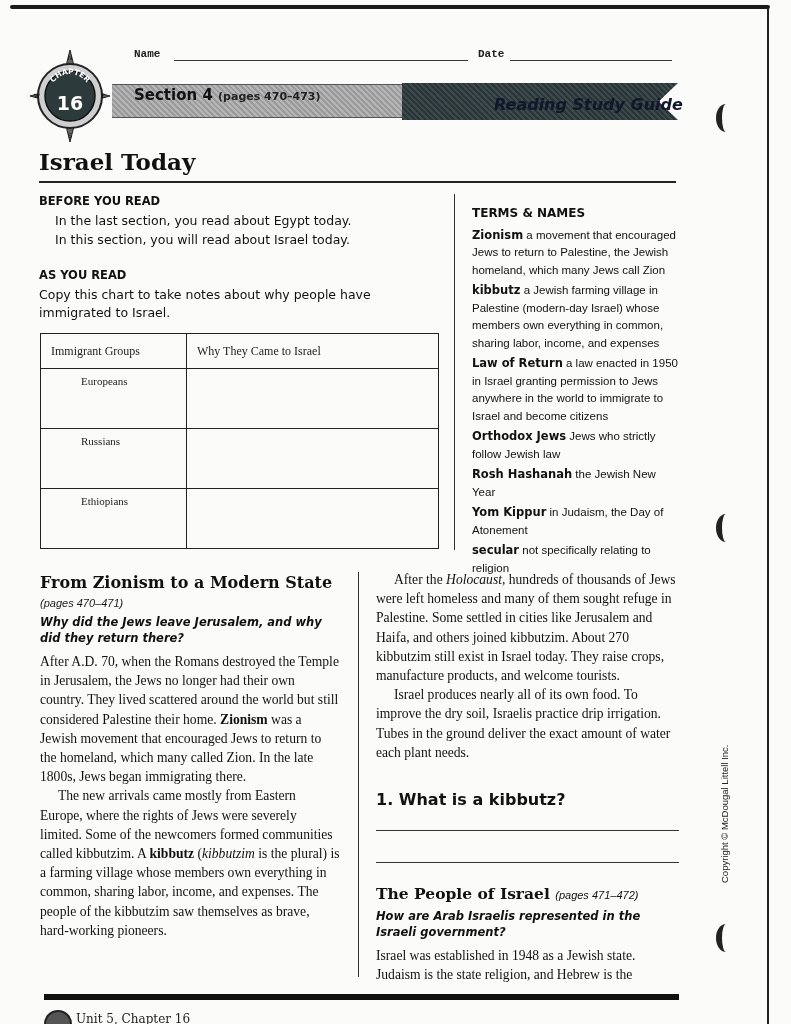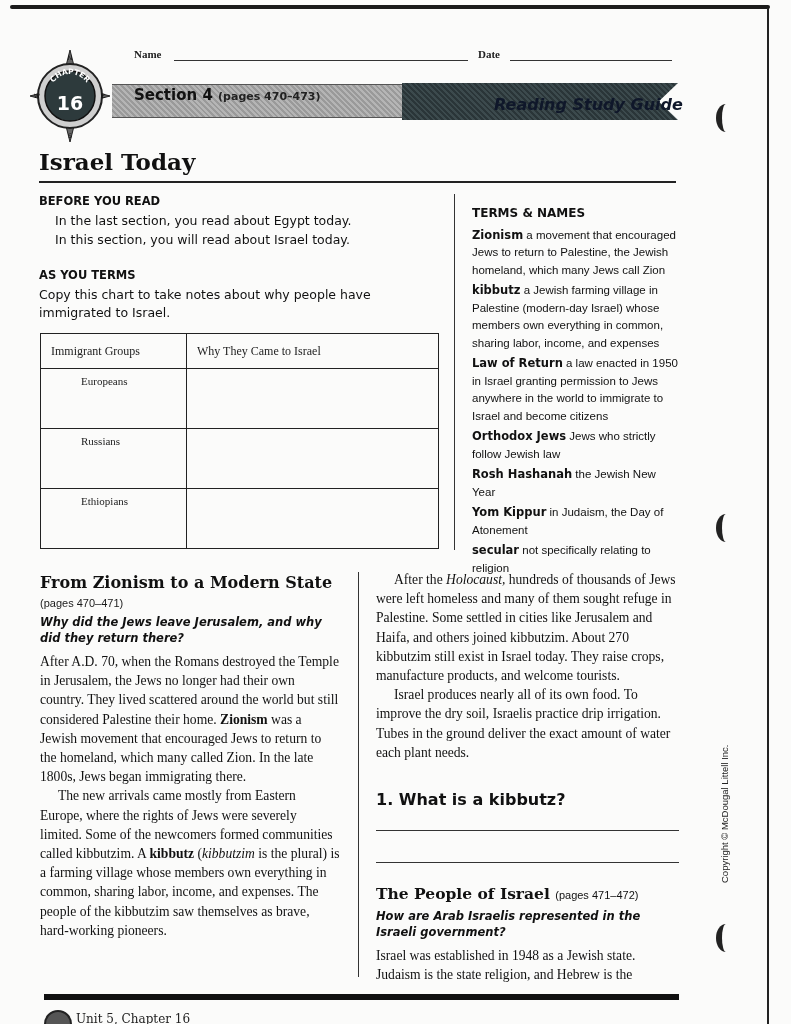--- a/index.html
+++ b/index.html
@@ -8,21 +8,21 @@
       background: #fbfbfa; color: #1a1a1a;
       font-family: "DejaVu Sans", sans-serif;
     }
     .abs { position: absolute; }
     
     .top-rule { left: 10px; top: 5px; width: 760px; height: 4px; background: #1b1b1b; border-radius: 2px; }
     .right-rule { left: 767px; top: 8px; width: 2px; height: 1016px; background: #222; }
     .binder { width: 14px; height: 28px; border-left: 6px solid #222; border-radius: 50%; }
 
     
-    .hdr-label { font-family: Liberation Serif, serif; font-size: 11px; font-weight: bold; color: #222; }
+    .hdr-label { font-family: Liberation Mono, monospace; font-size: 11px; font-weight: bold; color: #222; }
     .hdr-line { height: 1px; background: #333; }
     .banner {
       left: 112px; top: 84px; width: 290px; height: 32px;
       background: repeating-linear-gradient(45deg, #9a9a9a 0 2px, #b5b5b5 2px 4px);
       border-top: 1px solid #555; border-bottom: 1px solid #555;
     }
     .banner-text { left: 134px; top: 86px; font-size: 15px; font-weight: bold; color: #111; white-space: nowrap; }
     .banner-text .pages { font-size: 11px; font-weight: bold; color: #222; }
     .banner-dark {
       left: 402px; top: 83px; width: 276px; height: 37px;
@@ -51,21 +51,21 @@
     
     .vdiv { left: 454px; top: 194px; width: 1px; height: 356px; background: #333; }
     .terms { left: 472px; top: 193px; width: 210px; font-family: "Liberation Sans", sans-serif; font-size: 11.5px; line-height: 17.5px; color: #111; }
     .terms .t-h { font-weight: bold; font-size: 12px; margin-bottom: 4px; font-family: "DejaVu Sans", sans-serif; margin-top: 12px; }
     .terms .term { margin-bottom: 3px; }
     .terms .term b { font-family: "DejaVu Sans", sans-serif; font-size: 11.5px; }
 
     
     .col { font-family: "Liberation Serif", serif; font-size: 13.6px; line-height: 19.2px; color: #111; }
     .h2 { font-family: "DejaVu Serif", serif; font-weight: bold; font-size: 15.5px; color: #111; white-space: nowrap; }
-    .pg { font-family: "Liberation Sans", sans-serif; font-size: 11px; font-weight: normal; }
+    .pg { font-family: "Liberation Sans", sans-serif; font-size: 11px; font-weight: normal; font-style: italic; }
     .q-it { font-family: "DejaVu Sans", sans-serif; font-weight: bold; font-style: italic; font-size: 11.5px; line-height: 16px; color: #111; }
     .indent { text-indent: 18px; }
     p { margin: 0; }
     .coldiv { left: 358px; top: 572px; width: 1px; height: 405px; background: #333; }
     .ans-line { height: 1px; background: #333; }
     .bottom-rule { left: 44px; top: 994px; width: 635px; height: 6px; background: #111; }
     .copyright { left: 719px; top: 883px; transform: rotate(-90deg); transform-origin: left top; font-family: "Liberation Sans", sans-serif; font-size: 9.5px; color: #222; white-space: nowrap; }
     .footer-logo { left: 44px; top: 1010px; width: 24px; height: 24px; border-radius: 50%; border: 2px solid #222; background: #555; }
     .footer-text { left: 76px; top: 1012px; font-family: "DejaVu Serif", serif; font-size: 12px; color: #222; white-space: nowrap; }
   </style>
@@ -111,21 +111,21 @@
   <text x="7" y="50" text-anchor="middle" font-family="DejaVu Sans, sans-serif" font-size="6" fill="#111">W</text>
 </svg>
 
 <div class="abs title">Israel Today</div>
 <div class="abs title-rule"></div>
 
 <div class="abs sans-h" style="left:39px;top:194px;">BEFORE YOU READ</div>
 <div class="abs sans-p" style="left:55px;top:212px;">In the last section, you read about Egypt today.</div>
 <div class="abs sans-p" style="left:55px;top:231px;">In this section, you will read about Israel today.</div>
 
-<div class="abs sans-h" style="left:39px;top:268px;">AS YOU TERMS</div>
+<div class="abs sans-h" style="left:39px;top:268px;">AS YOU READ</div>
 <div class="abs sans-p" style="left:39px;top:286px;width:380px;">Copy this chart to take notes about why people have immigrated to Israel.</div>
 
 <table class="abs chart-tbl">
   <tbody>
       <tr>
     <th style="width:125px;">Immigrant Groups</th>
     <th>Why They Came to Israel</th>
   </tr>
   <tr>
     <td>Europeans</td>

